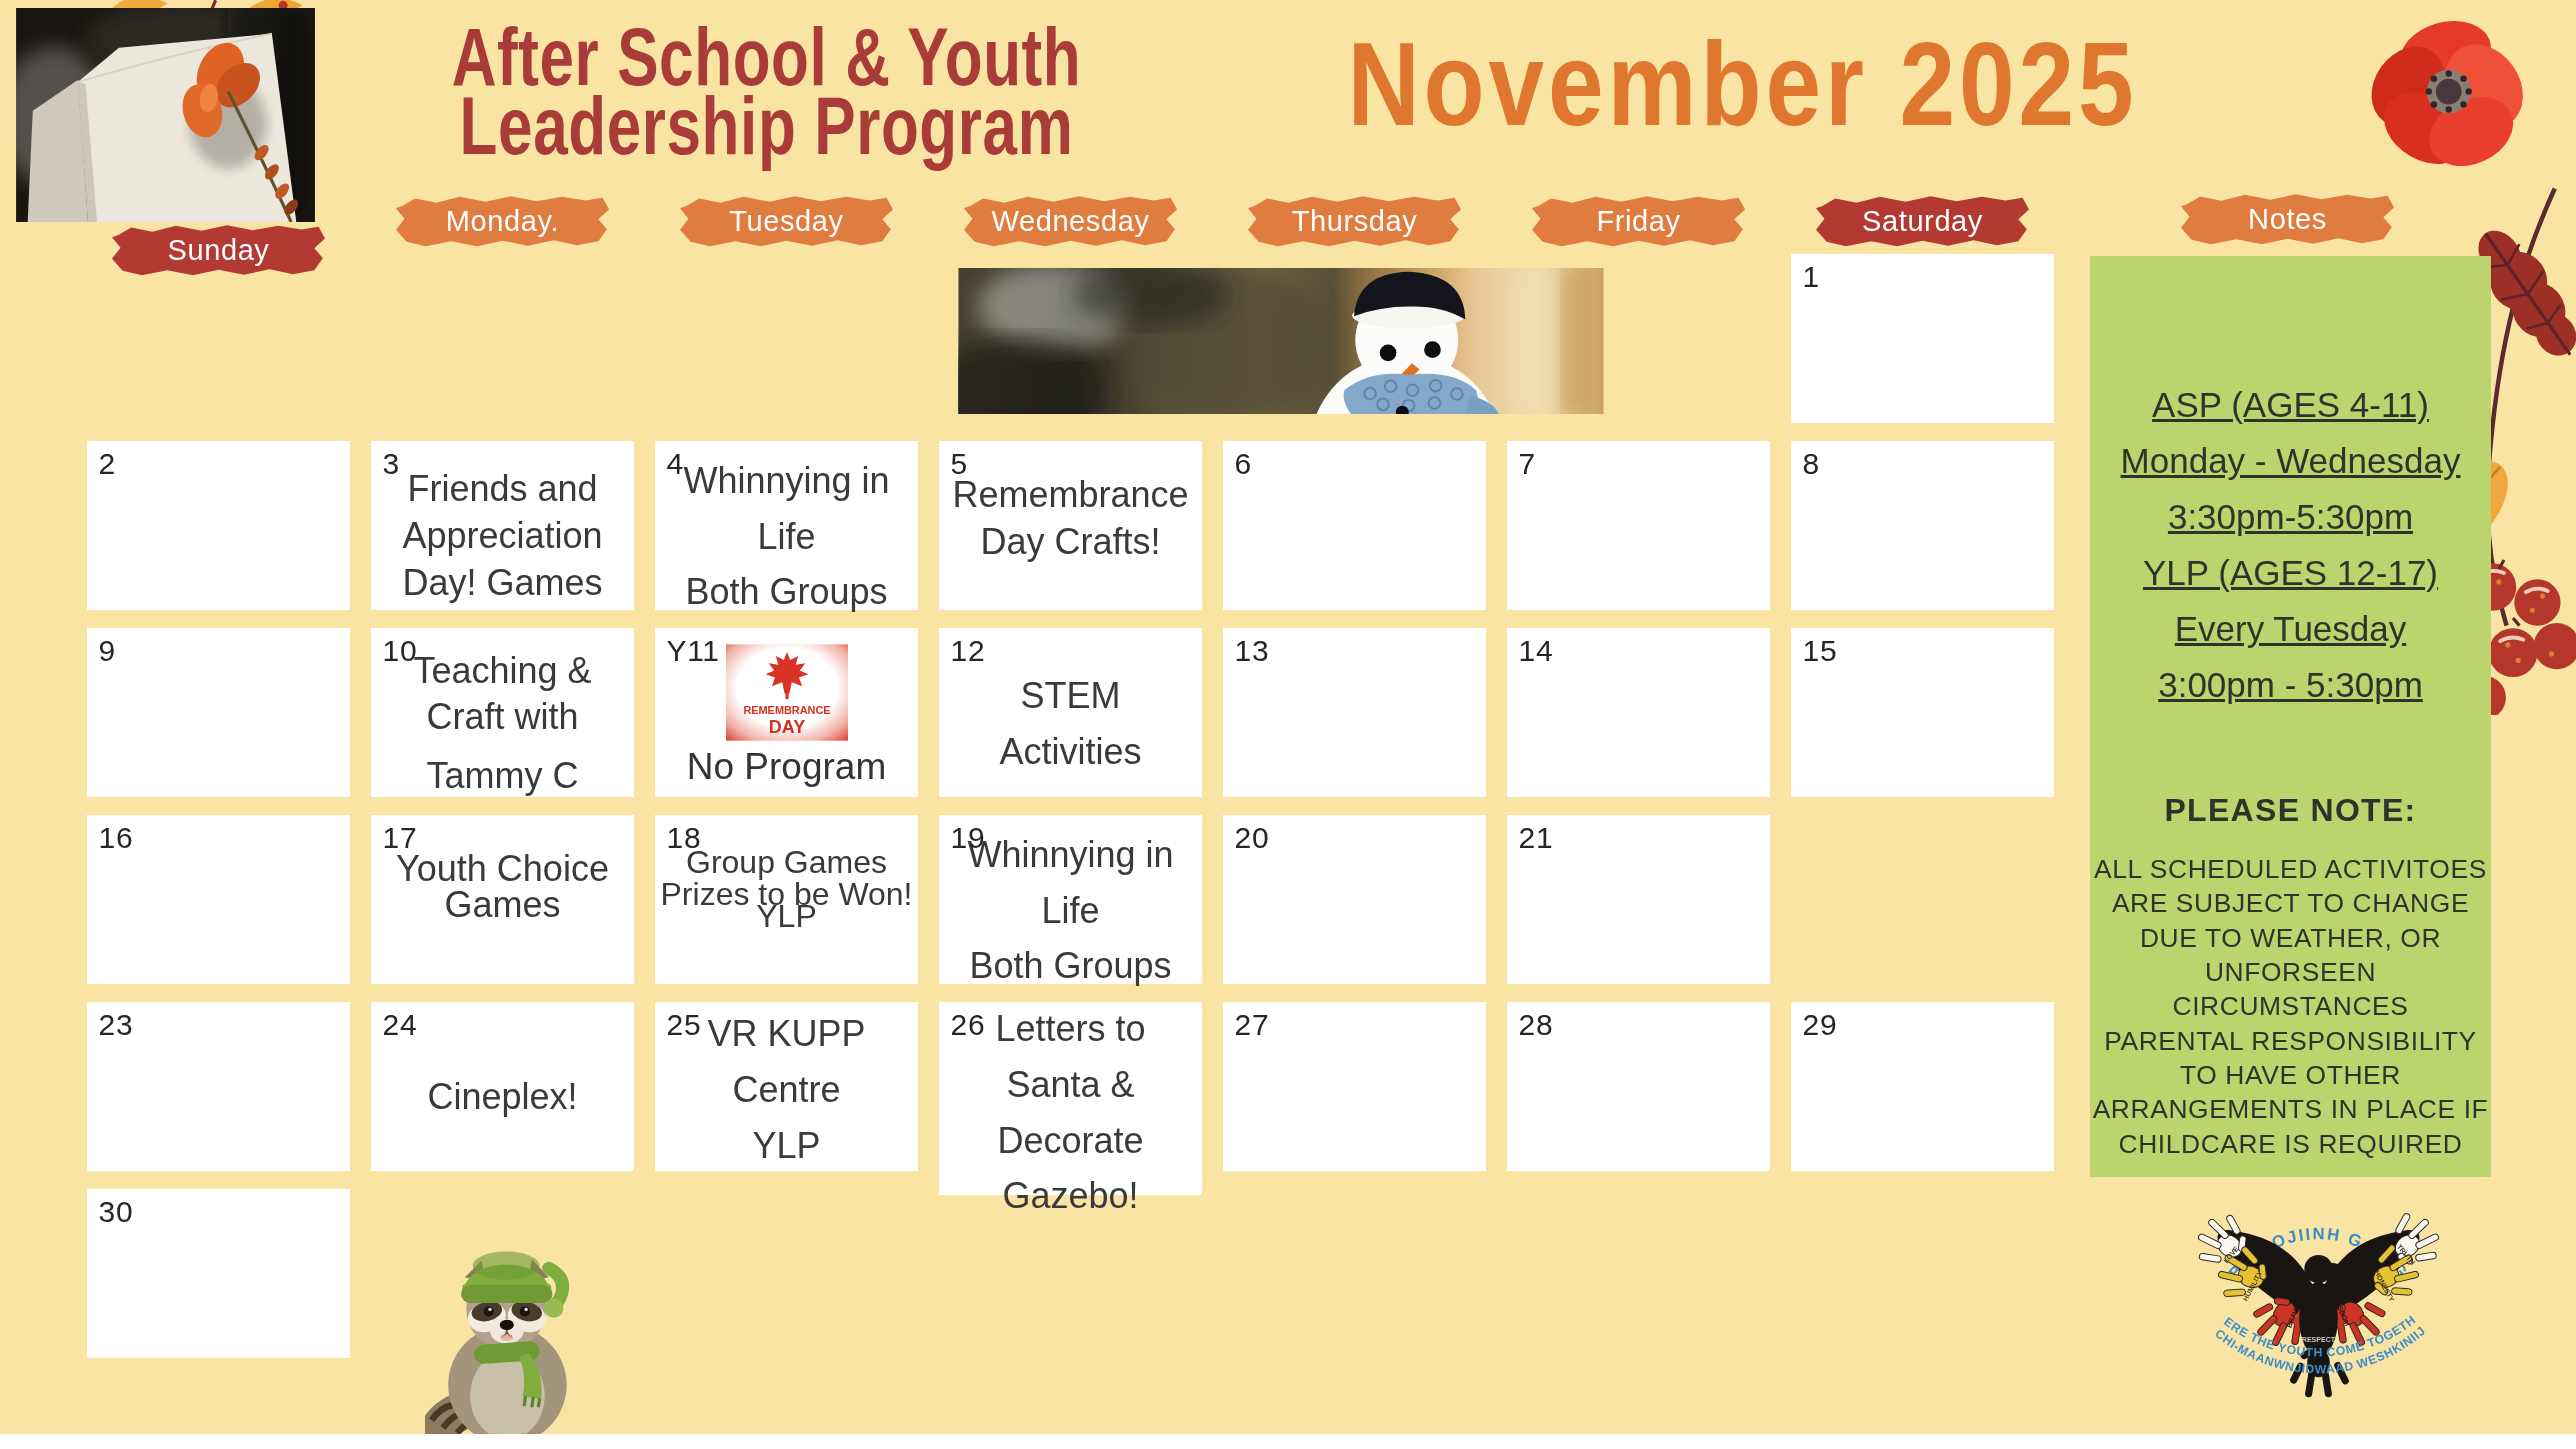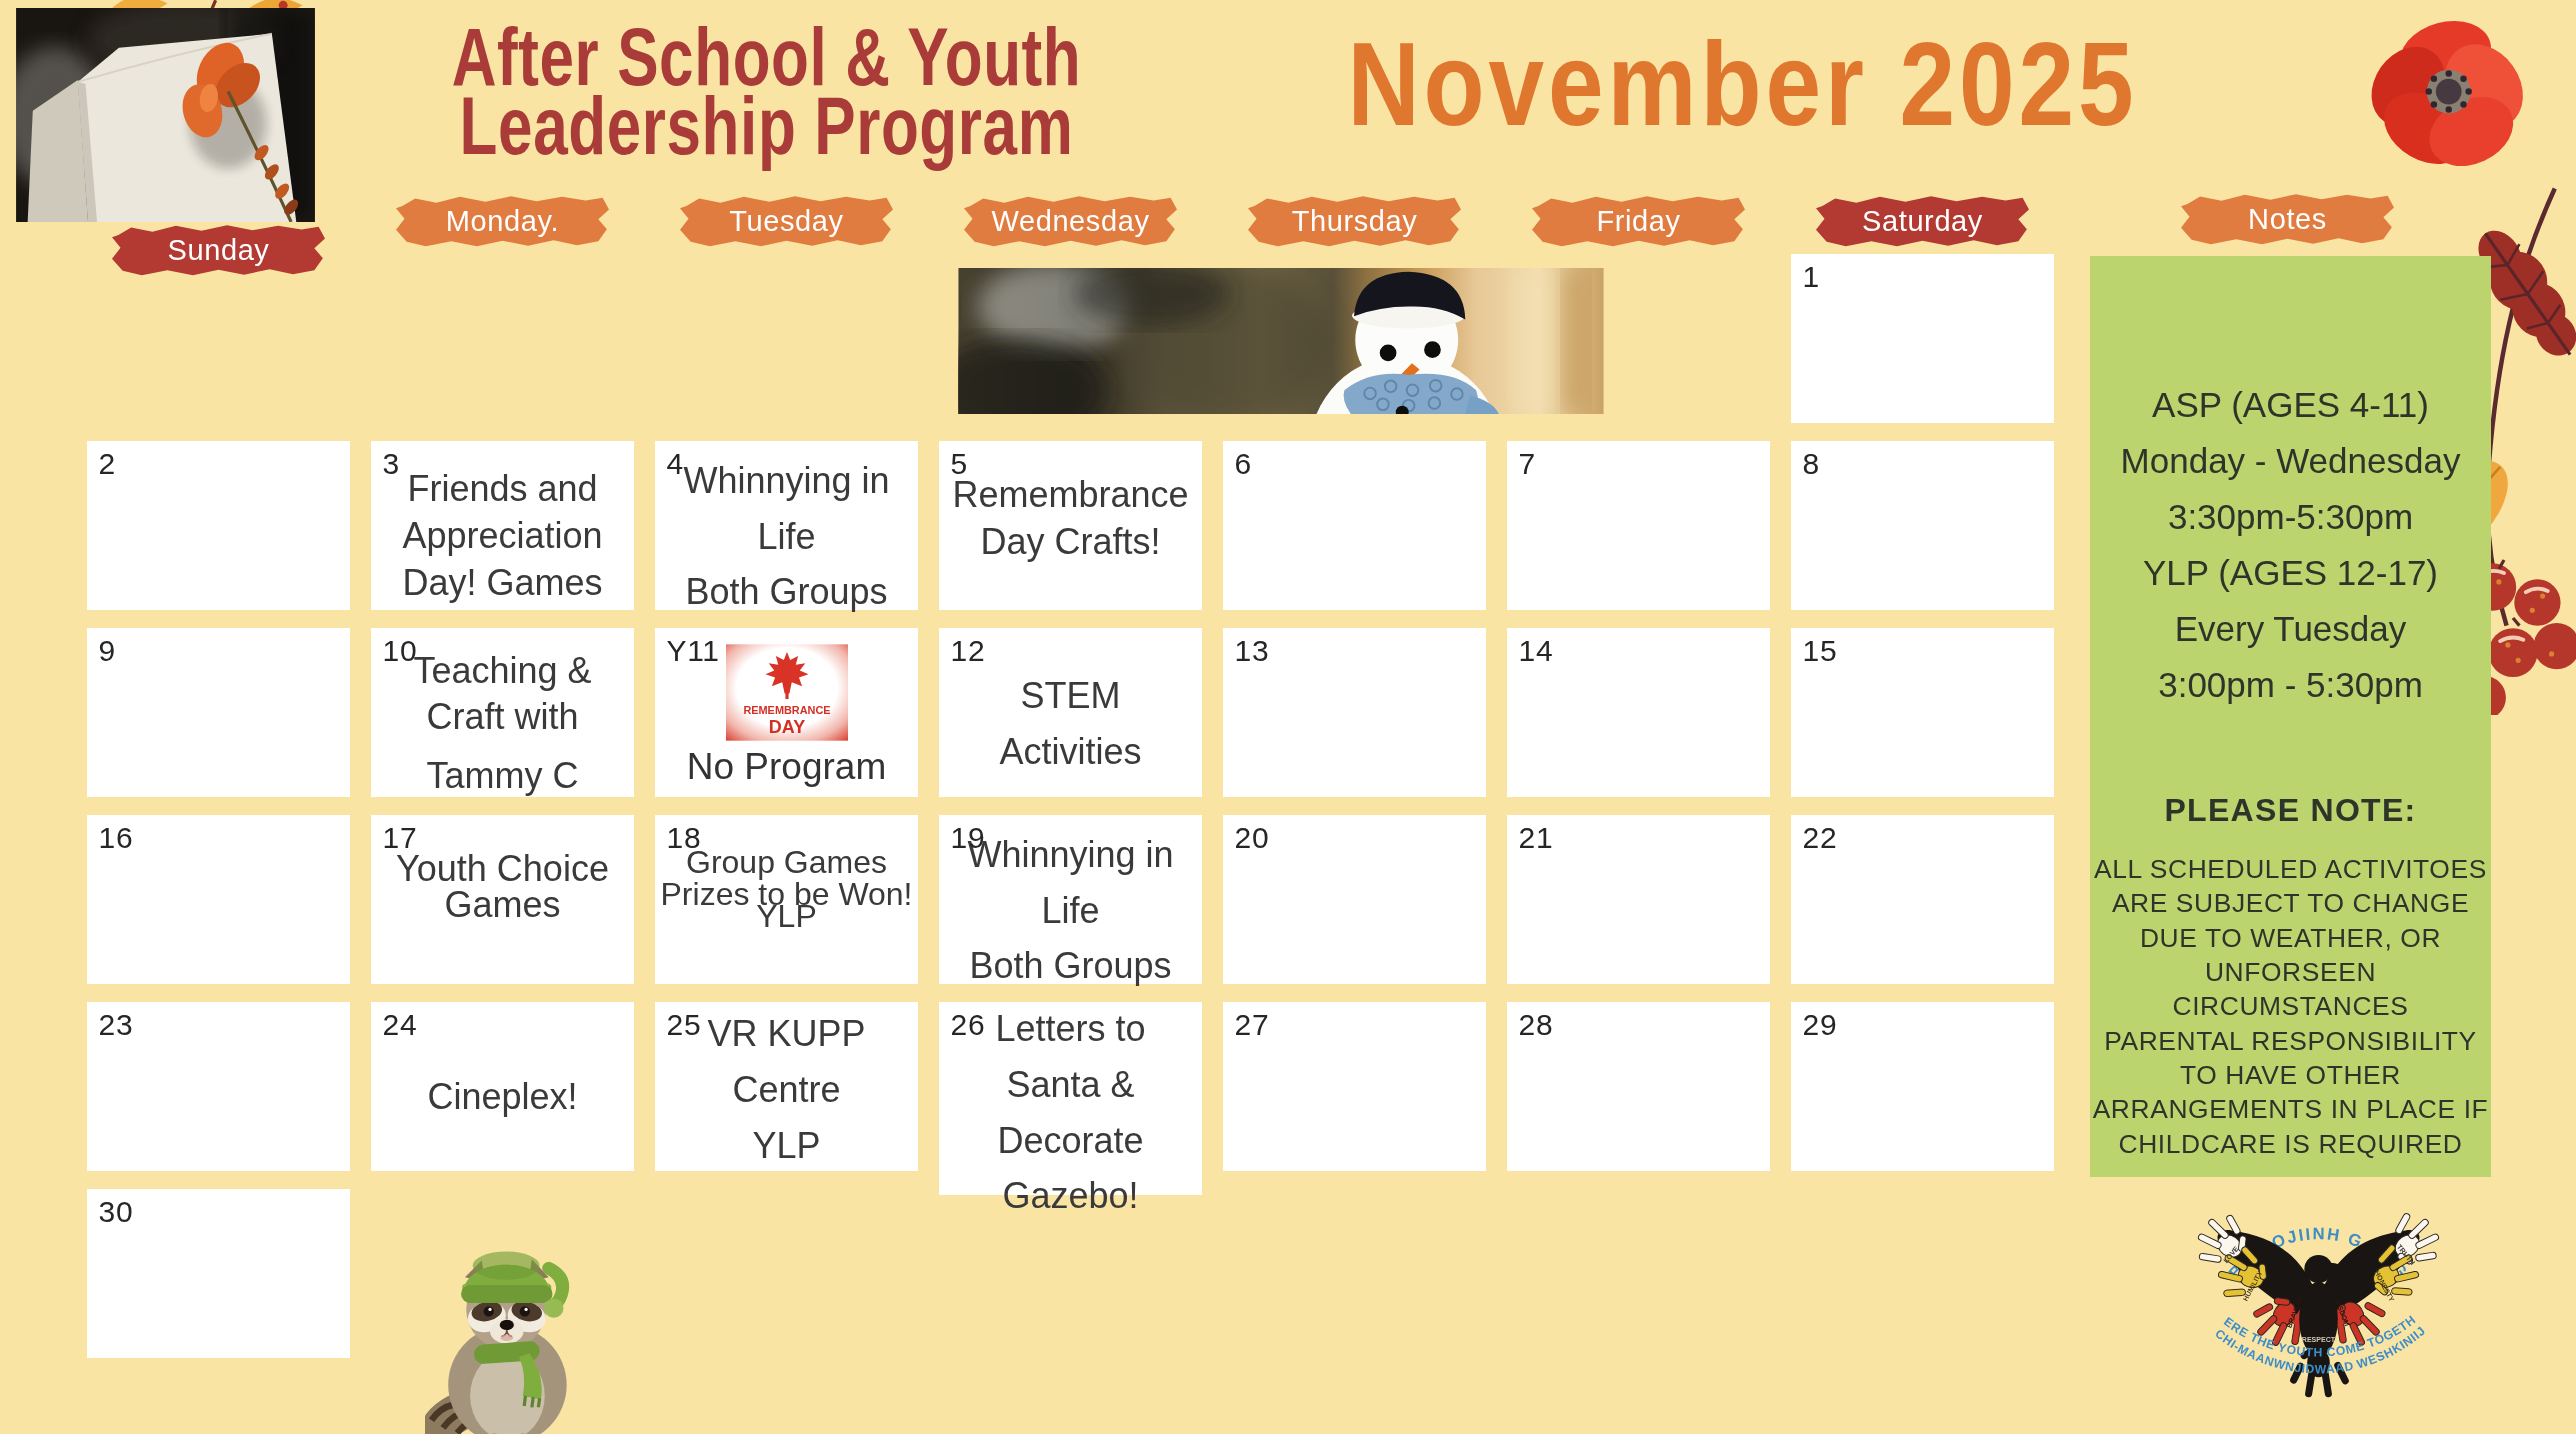--- a/index.html
+++ b/index.html
@@ -28,21 +28,21 @@
   .ev{text-align:center;font-size:36px;line-height:1.3;color:#3a3a3a;margin-top:22px;white-space:nowrap;}
   .ev.airy{line-height:1.55}
   .ev.tight{line-height:0.98;font-size:32px}
   .cell.tall{height:193px;align-self:start;align-items:center;}
   .cell.special{justify-content:space-between;}
   .noprog{font-size:37px;color:#333;margin-bottom:9px;white-space:nowrap;}
   .rcard{margin-top:15.5px;}
 
   
   #notes-panel{position:absolute;left:2090px;top:256px;width:401px;height:921px;background:#BCD46E;text-align:center;color:#2e3429;}
-  .np-sched{margin-top:121px;font-size:35px;line-height:1.6;}
+  .np-sched{margin-top:121px;font-size:35px;line-height:1.6;text-decoration:underline;}
   .np-head{margin-top:79px;font-size:32px;letter-spacing:1.3px;font-weight:bold;}
   .np-body{margin-top:23px;font-size:26.4px;line-height:1.3;letter-spacing:0.6px;}
 
   .abs{position:absolute;}
 </style>
 </head>
 <body>
 
 <div id="poster">
 
@@ -339,23 +339,20 @@
         <div>Life</div>
         <div>Both Groups</div>
       </div>
     </div>
     <div class="cell" style="grid-column:5;grid-row:4">
         <span class="num">20</span>
       </div>
     <div class="cell" style="grid-column:6;grid-row:4">
         <span class="num">21</span>
       </div>
-    <div class="cell" style="grid-column:7;grid-row:4">
-        <span class="num">22</span>
-      </div>
 
     <div class="cell" style="grid-column:1;grid-row:5">
         <span class="num">23</span>
       </div>
     <div class="cell" style="grid-column:2;grid-row:5">
       <span class="num">24</span>
       <div class="ev">
         <div>Cineplex!</div>
       </div>
     </div>

